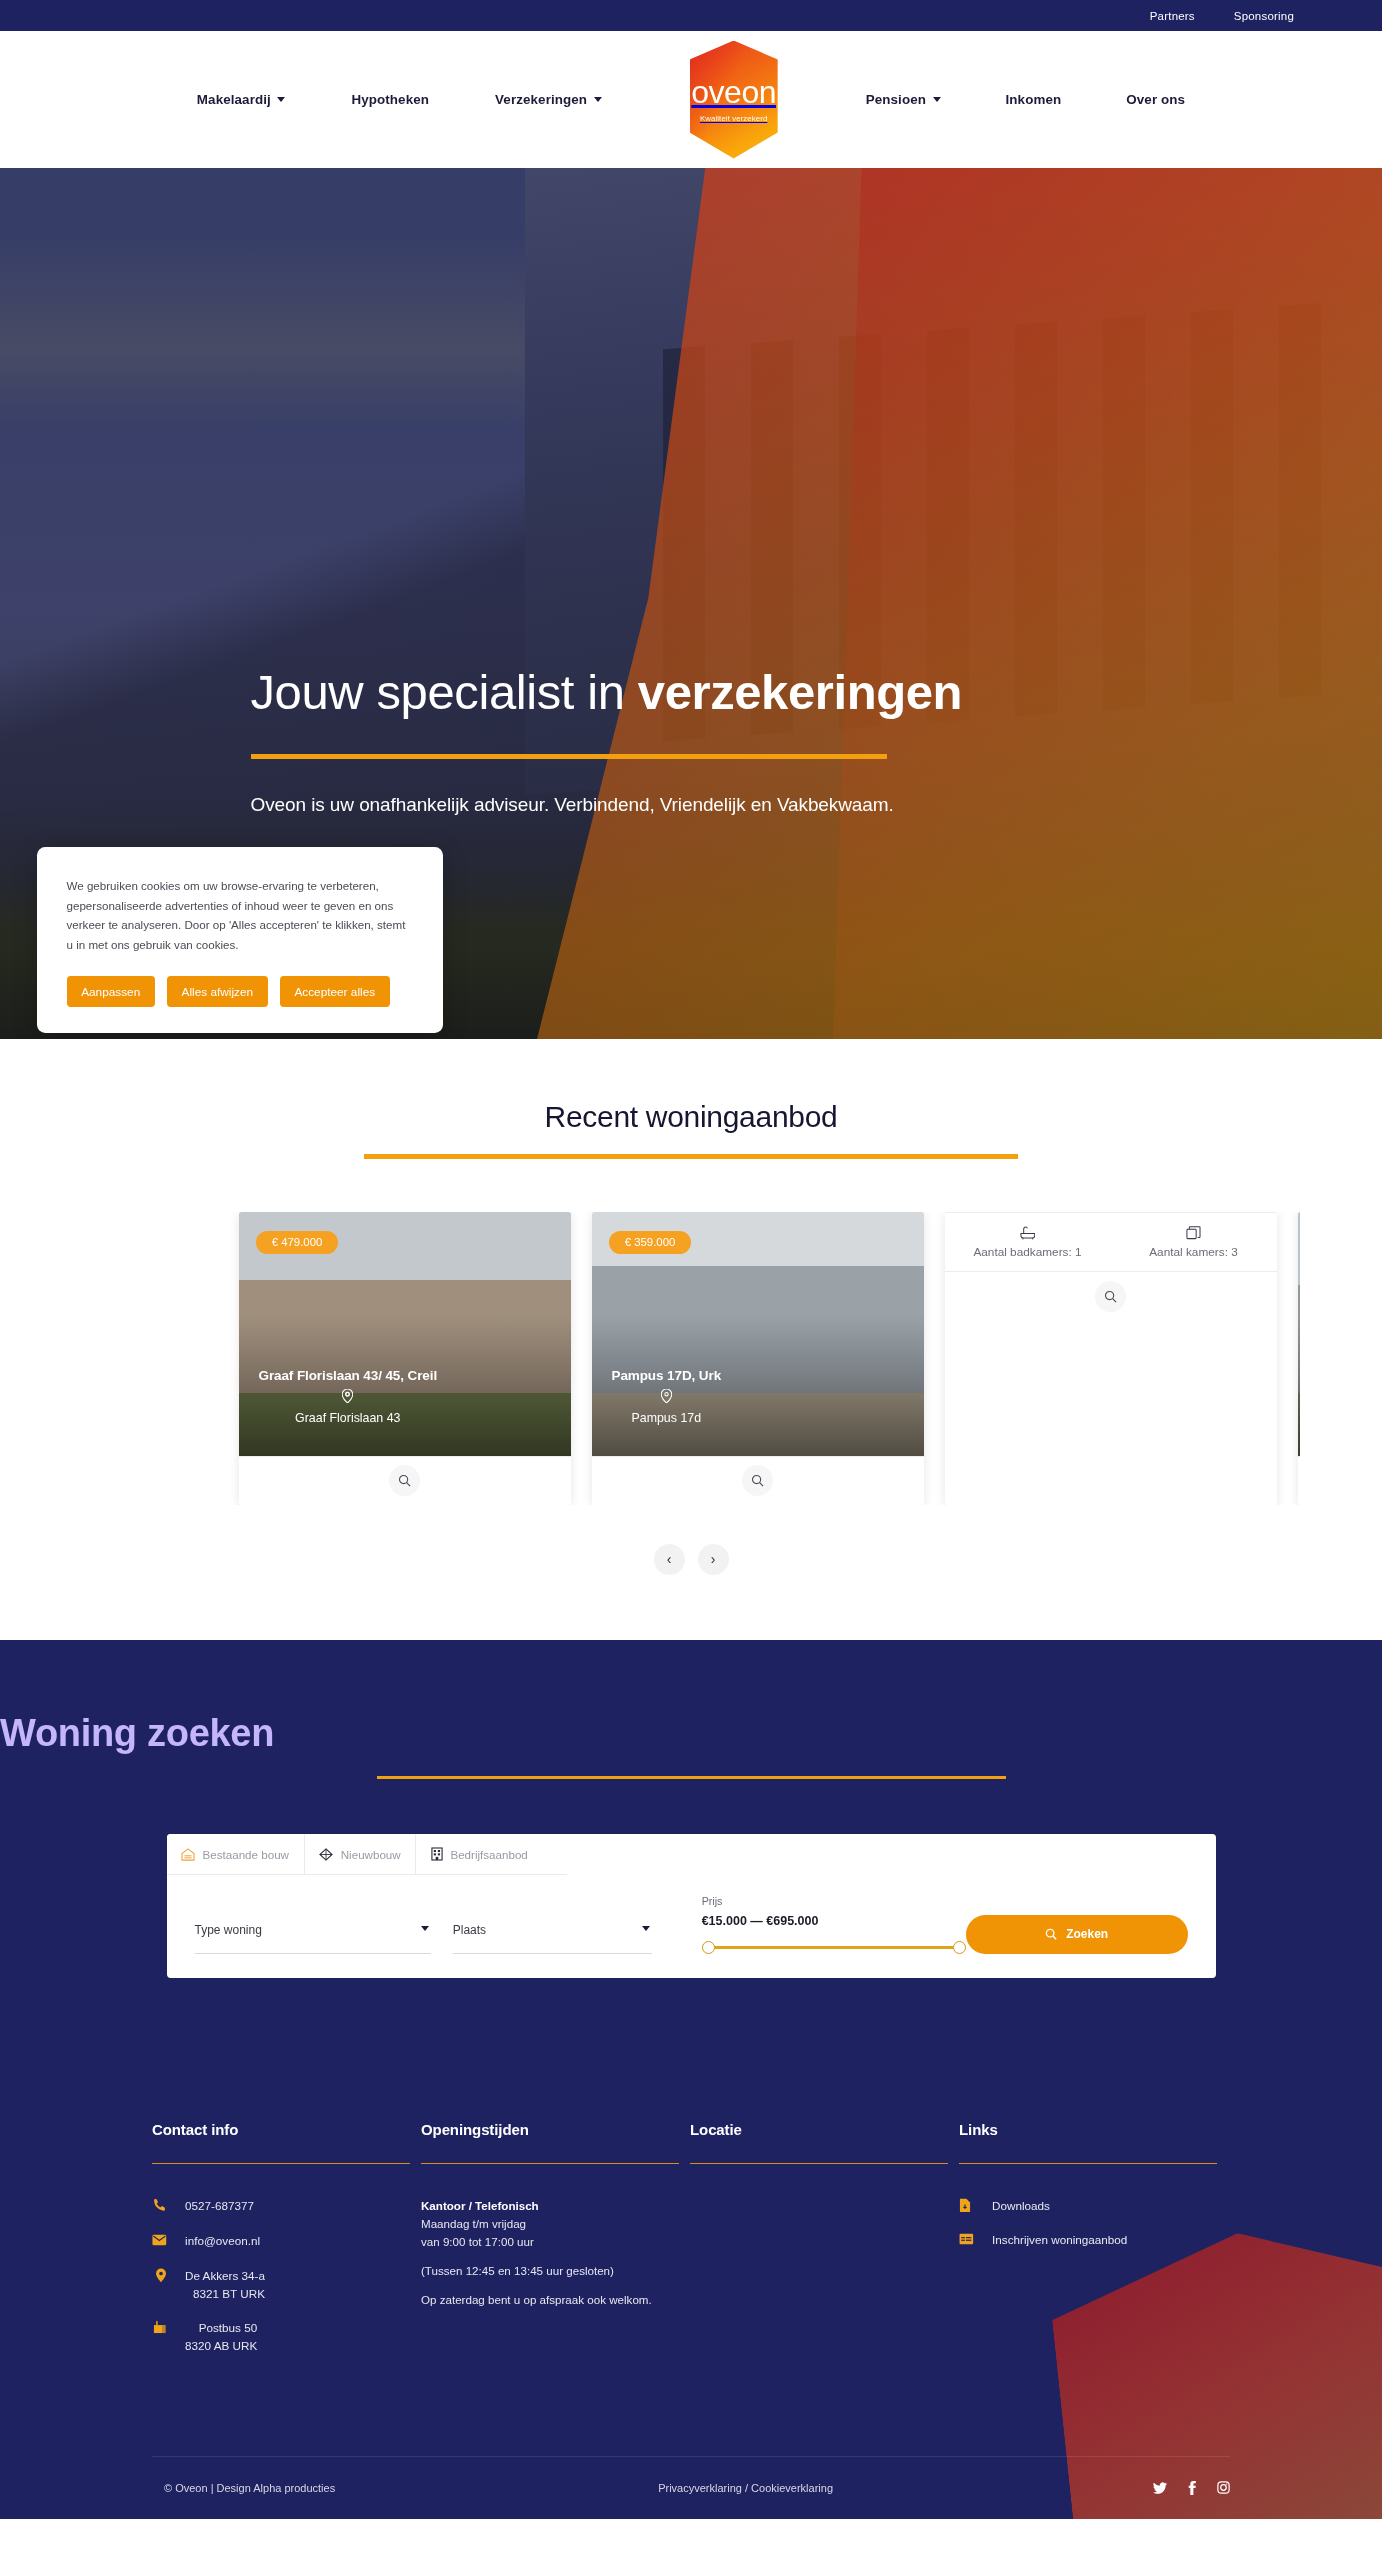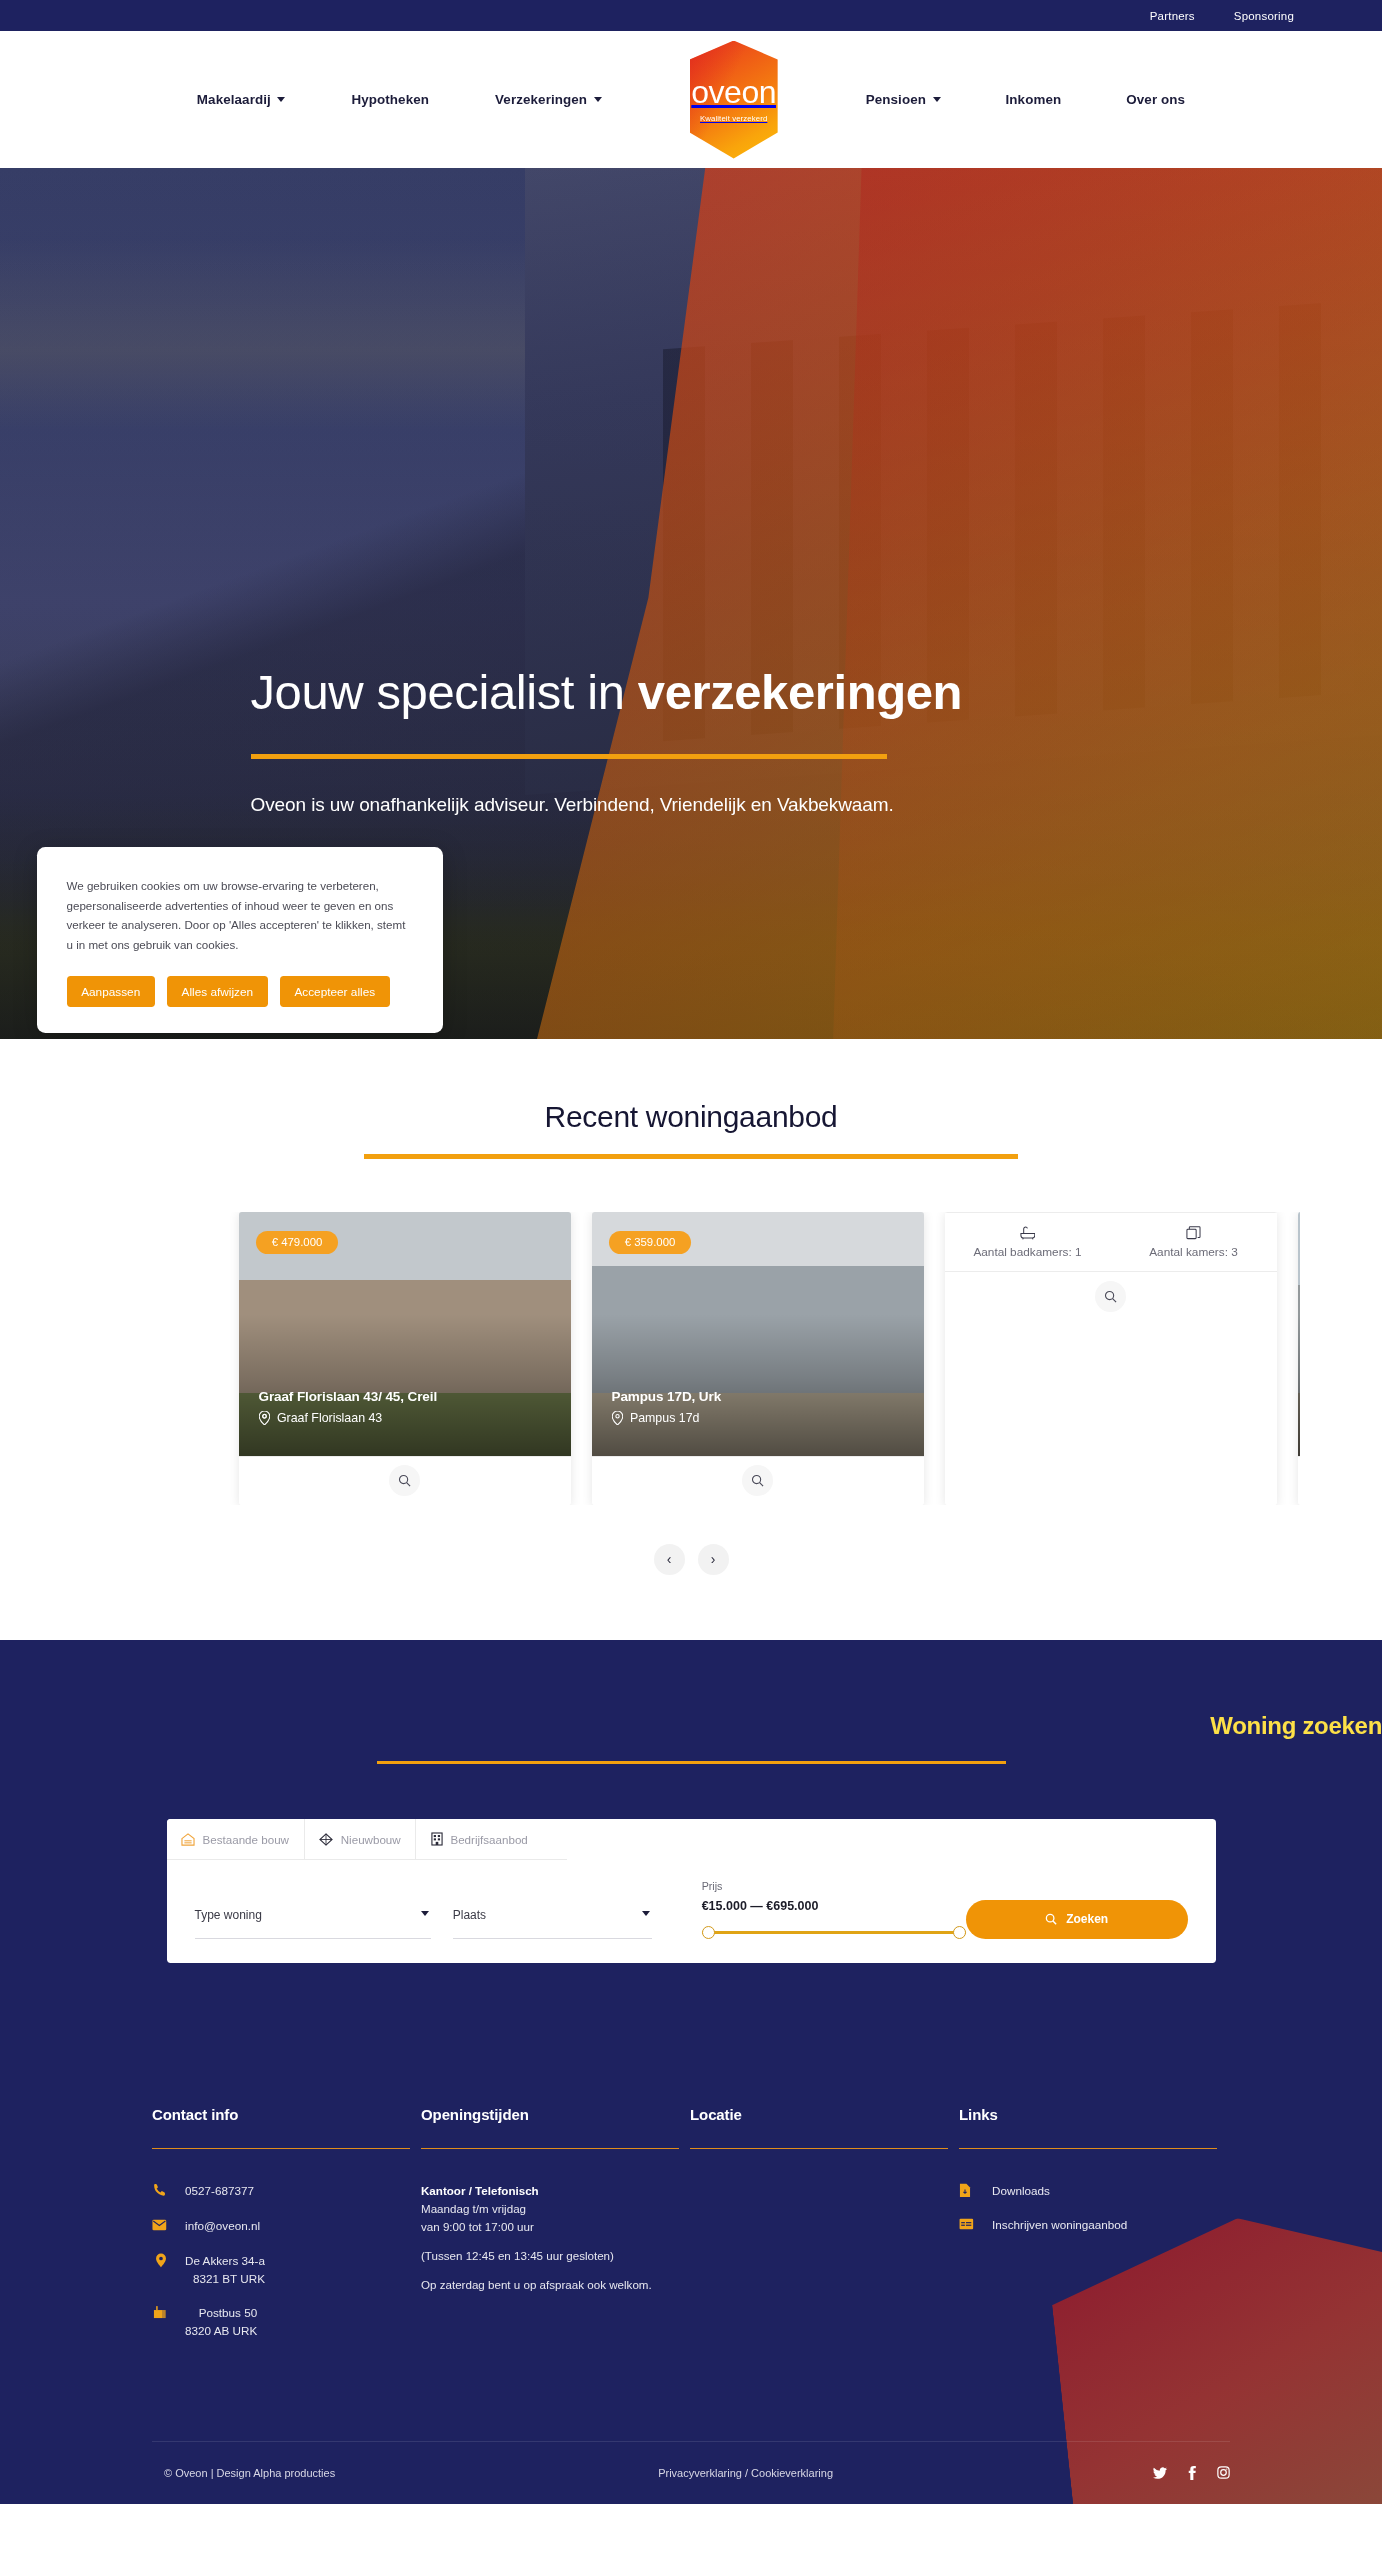--- a/index.html
+++ b/index.html
@@ -292,20 +292,21 @@
     font-size: 13.5px;
     font-weight: 700;
     letter-spacing: -0.1px;
   }
   .card-addr {
     display: flex;
     align-items: center;
     gap: 7.4px;
     font-size: 12.4px;
     margin-top: 6.5px;
+    flex-direction: column;
   }
   .pin { width: 11px; height: 14px; flex: 0 0 auto; }
   .card-specs {
     display: flex;
     border-top: 0.9px solid #ececec;
   }
   .spec {
     flex: 1;
     text-align: center;
     padding: 13px 3.7px 12px 3.7px;
@@ -351,23 +352,23 @@
   }
 
   
   .search-sec {
     background: #1e2260;
     padding: 72px 0 88px 0;
     position: relative;
     overflow: hidden;
   }
   .search-title {
-    text-align:right;
-    color: #fde047;
-    font-size: 24px;
+    text-align:left;
+    color: #c4b5fd;
+    font-size: 38px;
     font-weight: 600;
     letter-spacing: -0.3px;
   }
   .search-rule {
     width: 629px;
     height: 3.7px;
     background: #f2a00f;
     margin: 21px auto 0 auto;
   }
   .search-card {

